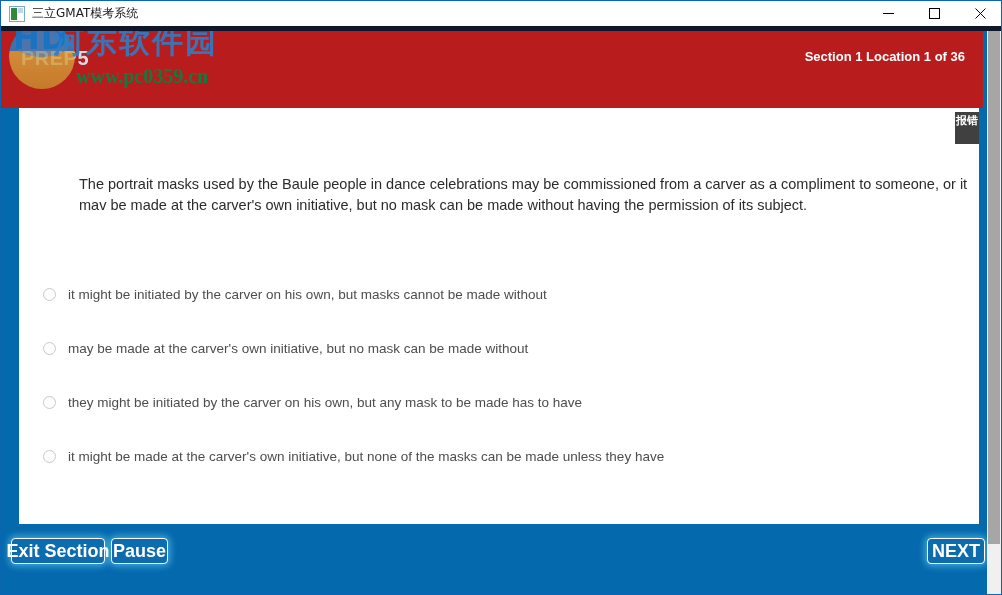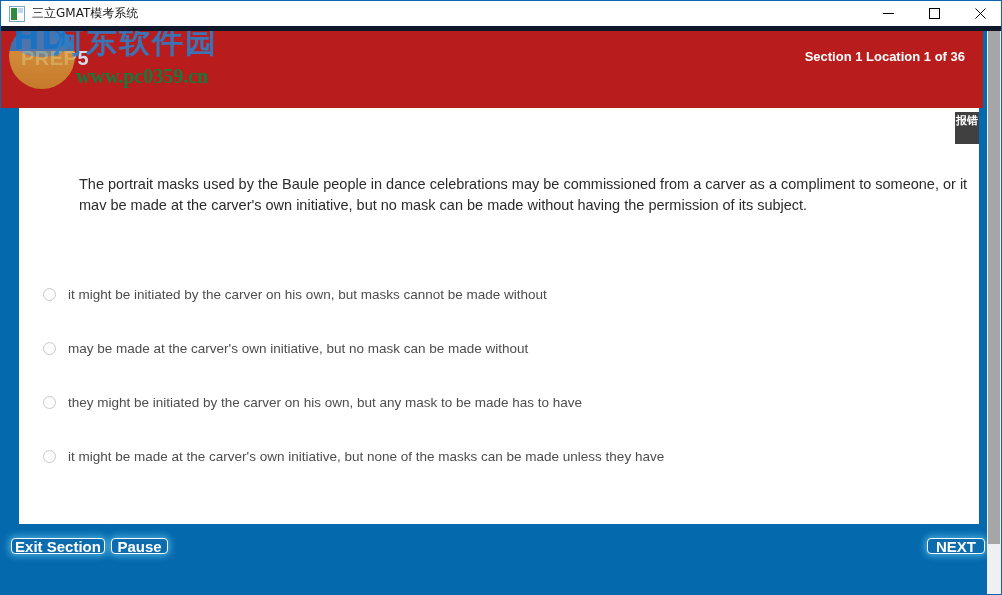--- a/index.html
+++ b/index.html
@@ -246,23 +246,23 @@
     height: 70px;
     background: #0569ad;
     z-index: 15;
   }
   .btn {
     position: absolute;
     background: #0d6cae;
     border: 1px solid #ffffff;
     border-radius: 4px;
     color: #ffffff;
-    font-size: 15px;
-    font-weight: bold;
-    height: 16px;
+    font-size: 18px;
+    font-weight: bold;
+    height: 26px;
     display: flex;
     align-items: center;
     justify-content: center;
     box-shadow: 0 0 7px 2px rgba(120, 225, 255, .55);
     white-space: nowrap;
   }
   .btn-exit   { left: 10px;  top: 14px; width: 94px; }
   .btn-pause  { left: 110px; top: 14px; width: 57px; }
   .btn-next   { right: 18px; top: 14px; width: 58px; }
 

